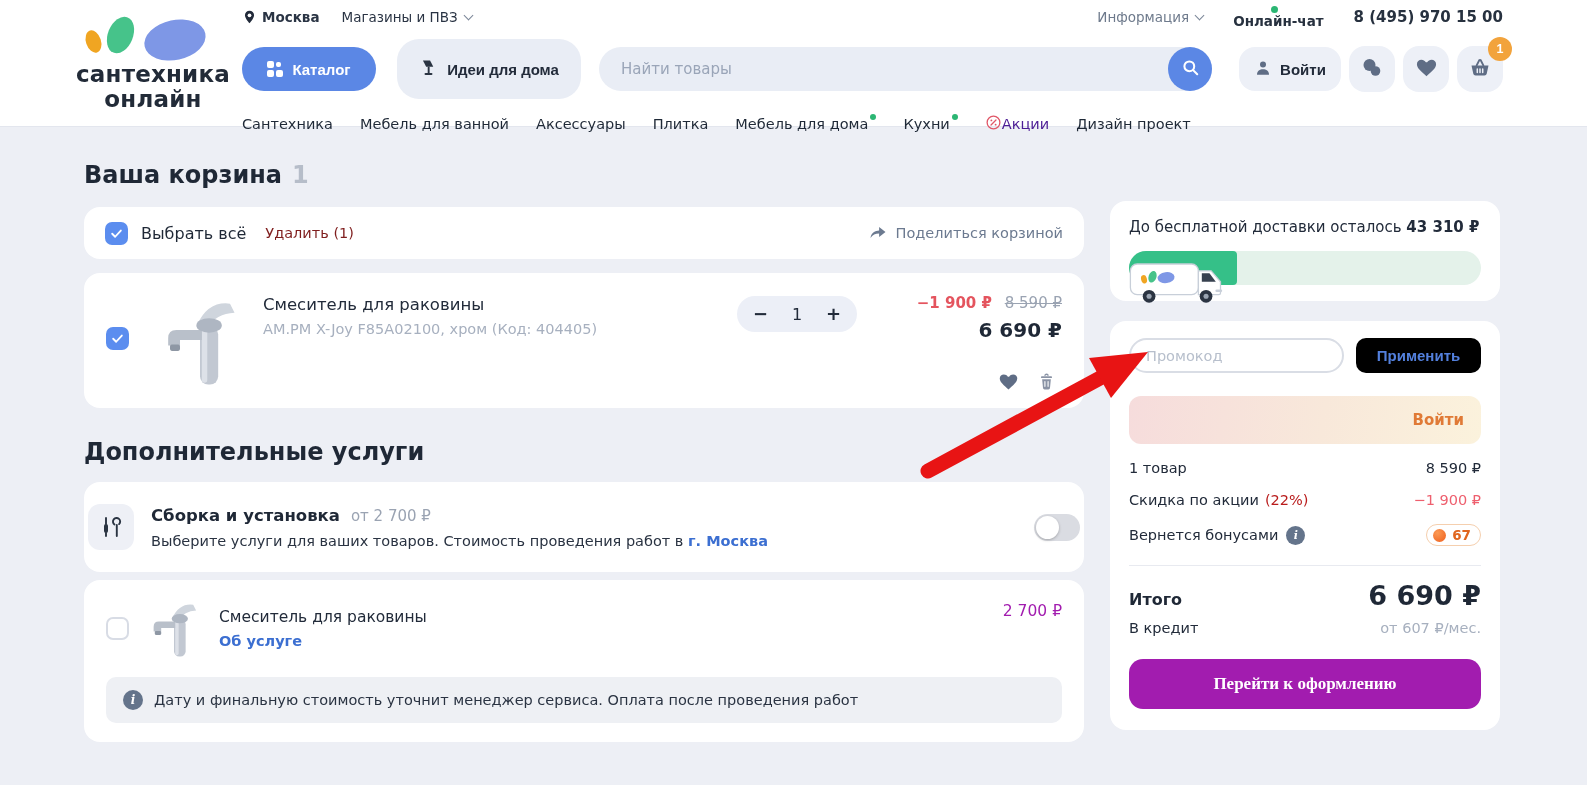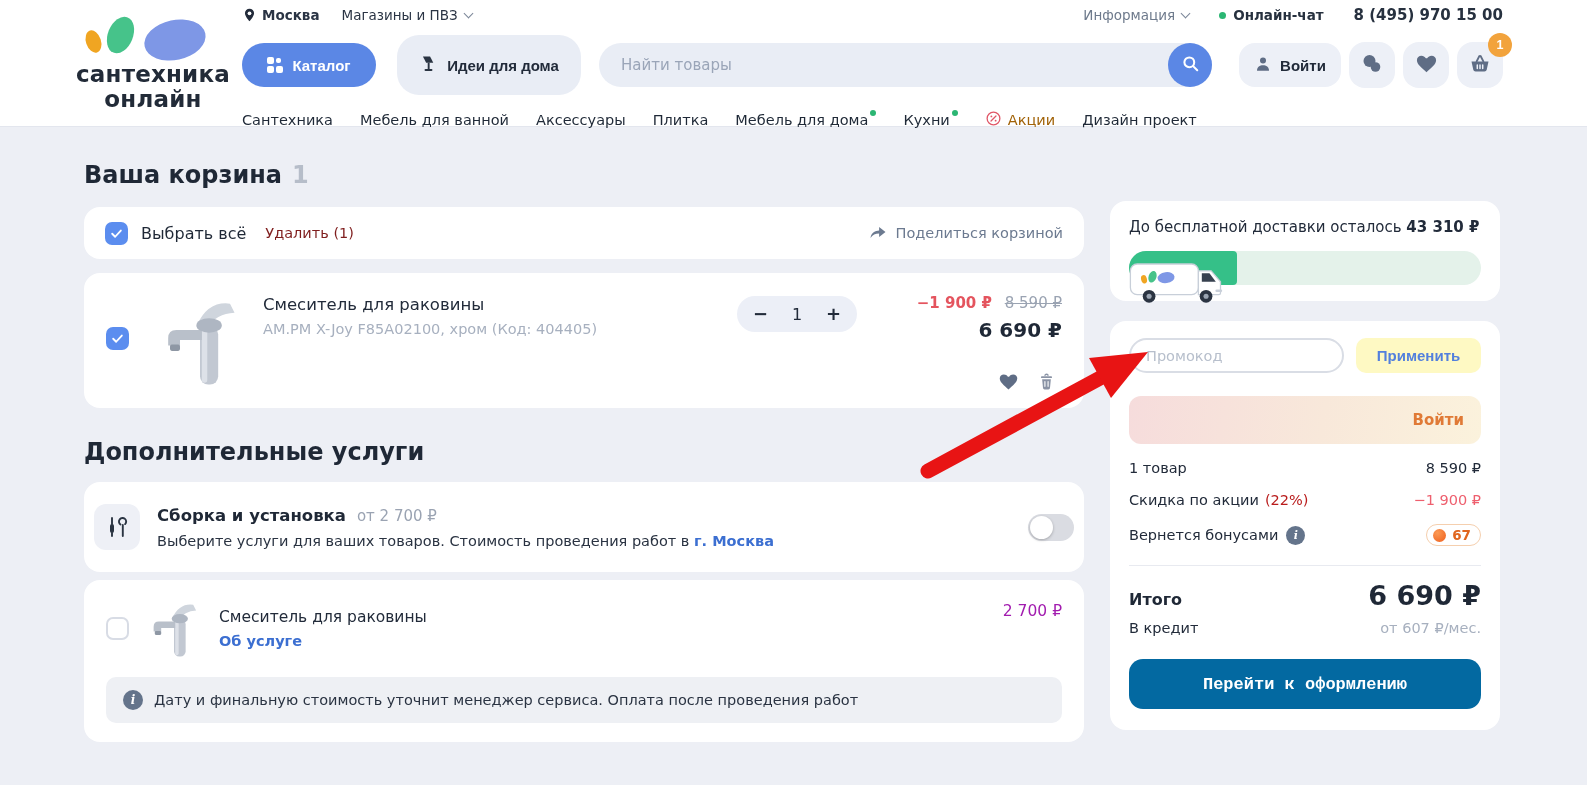--- a/index.html
+++ b/index.html
@@ -19,21 +19,21 @@
   .ls-green  { left:44px; top:4px;  width:25px; height:38px; background:#46c38a; transform:rotate(22deg); }
   .ls-blue   { left:80px; top:8px;  width:62px; height:40px; background:#7e97e6; transform:rotate(-12deg); border-radius:55% 45% 50% 50%; }
   .logo-text { font-weight:bold; font-size:23px; line-height:1.08; color:#222b38; text-align:center; margin-top:4px; letter-spacing:.2px; }
   .header-main { flex:1; display:flex; flex-direction:column; padding-top:6px; }
   .topbar { display:flex; align-items:center; font-size:13.5px; height:22px; color:#2a3444; }
   .topbar .grp { display:flex; align-items:center; cursor:pointer; }
   .city { font-weight:bold; margin-right:22px; }
   .pin-icon { margin-right:5px; display:inline-flex; }
   .topbar-right { margin-left:auto; display:flex; align-items:center; gap:30px; }
   .muted-link { color:#6e7a8c; }
-  .chat { font-weight:bold; color:#27313f; display:flex; align-items:center; }
+  .chat { font-weight:bold; color:#27313f; display:flex; align-items:center;flex-direction:column; }
   .greendot { width:7px; height:7px; border-radius:50%; background:#2bb673; display:inline-block; margin-right:7px; }
   .phone { font-weight:bold; font-size:15px; color:#27313f; }
   .chev { display:inline-block; width:7px; height:7px; border-right:1.8px solid #7b8698; border-bottom:1.8px solid #7b8698; transform:rotate(45deg); margin-left:7px; margin-bottom:3px; }
   .midrow { display:flex; align-items:center; margin-top:11px; }
   .btn-catalog { width:134px; height:44px; border:none; border-radius:22px; background:#5b87e5; color:#fff;
     font-weight:bold; font-size:15px; display:flex; align-items:center; justify-content:center; gap:9px; cursor:pointer; }
   .grid-ic { display:grid; grid-template-columns:7px 7px; grid-gap:2px; }
   .grid-ic i { width:7px; height:7px; background:#fff; border-radius:2px; }
   .grid-ic i:nth-child(2){ width:5px; height:5px; margin-top:1px; }
   .btn-ideas { width:184px; height:60px; border:none; border-radius:22px; background:#e9edf5; color:#222b3a;
@@ -44,21 +44,21 @@
   .search-btn { position:absolute; right:0; top:0; width:44px; height:44px; border:none; border-radius:50%; background:#5b87e5; cursor:pointer; display:flex; align-items:center; justify-content:center; }
   .btn-login { width:102px; height:44px; border:none; border-radius:16px; background:#edf0f7; font-size:15px; font-weight:bold;
     color:#222b3a; display:flex; align-items:center; justify-content:center; gap:8px; margin-left:27px; cursor:pointer; }
   .icon-btn { width:46px; height:46px; border:none; border-radius:16px; background:#edf0f7; margin-left:8px; cursor:pointer;
     display:flex; align-items:center; justify-content:center; position:relative; }
   .cart-badge { position:absolute; top:-9px; right:-9px; min-width:24px; height:24px; border-radius:50%; background:#f2a33c;
     color:#fff; font-size:12.5px; font-weight:bold; display:flex; align-items:center; justify-content:center; }
   .navrow { display:flex; align-items:center; gap:27px; margin-top:15px; font-size:14.5px; color:#1f2937; }
   .nav-item { cursor:pointer; position:relative; display:flex; align-items:flex-start; }
   .nav-dot { width:6px; height:6px; border-radius:50%; background:#2bb673; margin:-2px 0 0 2px; }
-  .nav-sale { color:#a16207; display:flex; align-items:center; gap:6px; }
+  .nav-sale { color:#4c1d95; display:flex; align-items:center; }
   
   .main { display:flex; padding:0 87px 0 84px; gap:26px; }
   .left-col { width:1000px; }
   .right-col { width:390px; margin-top:74px; }
   .page-title { font-size:24px; font-weight:bold; margin:34px 0 18px; color:#1f2836; }
   .page-title .count { color:#b6bdc9; margin-left:10px; }
   .card { background:#fff; border-radius:16px; }
   
   .select-bar { height:52px; display:flex; align-items:center; padding:0 21px; margin-bottom:14px; }
   .cb { width:23px; height:23px; border-radius:7px; background:#5b8def; display:flex; align-items:center; justify-content:center; cursor:pointer; flex:none; }
@@ -77,21 +77,21 @@
   .qty-btn { border:none; background:none; font-size:18px; font-weight:bold; color:#222b3a; cursor:pointer; line-height:1; padding:0; font-family:inherit; }
   .qty-val { font-size:16px; color:#222b3a; }
   .price-col { width:205px; text-align:right; margin-top:2px; flex:none; }
   .discount-line { font-size:15px; }
   .disc { color:#e4545e; font-weight:bold; }
   .old-price { color:#9aa3b2; text-decoration:line-through; margin-left:8px; }
   .cur-price { font-size:20px; font-weight:bold; color:#1f2836; margin-top:6px; }
   .prod-actions { position:absolute; right:28px; bottom:16px; display:flex; gap:18px; align-items:center; }
   .icon-plain { background:none; border:none; cursor:pointer; padding:0; display:flex; }
   
-  .service-card { padding:17px 10px; display:flex; align-items:center; margin-bottom:8px; height:90px; }
+  .service-card { padding:17px 4px; display:flex; align-items:center; margin-bottom:8px; height:90px; }
   .tool-box { width:46px; height:46px; background:#eef0f6; border-radius:12px; display:flex; align-items:center; justify-content:center; flex:none; }
   .service-info { margin-left:17px; }
   .svc-line1 { display:flex; align-items:baseline; }
   .svc-name { font-weight:bold; font-size:16.5px; color:#1f2836; }
   .svc-from { color:#9aa3b2; font-size:15px; margin-left:11px; }
   .svc-desc { font-size:14.5px; color:#2a3342; margin-top:8px; }
   .link-blue { color:#3c6fd1; font-weight:bold; cursor:pointer; }
   .toggle { width:46px; height:27px; border-radius:14px; background:#dadce2; position:relative; margin-left:auto; cursor:pointer; flex:none; }
   .knob { position:absolute; left:2px; top:2px; width:23px; height:23px; border-radius:50%; background:#fff; box-shadow:0 1px 3px rgba(0,0,0,.25); }
   .sub-card { padding:16px 22px 19px; }
@@ -106,40 +106,40 @@
   .ship-card { padding:17px 19px 16px; margin-bottom:20px; }
   .ship-title { font-size:15px; color:#222b3a; }
   .ship-title b { white-space:nowrap; }
   .progress { margin-top:15px; height:34px; background:#e4f2ea; border-radius:17px; position:relative; }
   .progress-fill { position:absolute; left:0; top:0; width:108px; height:34px; background:#35c088; border-radius:17px 4px 4px 17px; }
   .truck { position:absolute; left:-2px; top:4px; }
   .sum-card { padding:17px 19px 21px; }
   .promo-row { display:flex; gap:12px; }
   .promo-input { flex:1; height:35px; border:2px solid #d9dde5; border-radius:18px; padding:0 15px; font-size:14.5px; color:#2a3444; outline:none; font-family:inherit; background:#fff; }
   .promo-input::placeholder { color:#b7bfcc; }
-  .apply-btn { width:150px; height:35px; border:none; border-radius:10px; background:#fef9c3; color:#5380dd; font-weight:bold; font-size:15px; cursor:pointer; }
+  .apply-btn { width:150px; height:35px; border:none; border-radius:10px; background:#000000; color:#5380dd; font-weight:bold; font-size:15px; cursor:pointer; }
   .bonus-banner { margin-top:23px; border-radius:12px; padding:15px 17px; display:flex; align-items:center;
     background:linear-gradient(100deg,#f6dcdc 0%,#f8e8da 55%,#fbf2dc 100%); }
   .bonus-text { font-size:14.5px; color:#333a46; width:238px; line-height:1.45; }
   .bonus-login { margin-left:auto; color:#e07a36; font-weight:bold; font-size:15px; cursor:pointer; }
   .sum-row { display:flex; align-items:center; margin-top:16px; font-size:14.5px; color:#222b3a; }
   .sum-row .val { margin-left:auto; }
   .gray-note { color:#b91c1c; margin-left:6px; }
   .val-red { color:#ee5f6e; }
   .sum-info { margin-left:8px; width:19px; height:19px; font-size:11px; }
   .bonus-pill { margin-left:auto; border:1px solid #f5cfae; border-radius:13px; padding:2px 9px 2px 6px; display:flex; align-items:center; gap:6px; background:#fff; }
   .bonus-ball { width:13px; height:13px; border-radius:50%; background:radial-gradient(circle at 35% 30%, #fb9a55, #ef5f1d); }
   .bonus-num { color:#e0661f; font-weight:bold; font-size:13.5px;text-align:right; }
   .divider { border-top:1px solid #e8eaf0; margin:19px 0 2px; }
   .total-row { display:flex; align-items:baseline; margin-top:14px; }
   .total-label { font-weight:bold; font-size:16px; color:#1f2836; }
   .total-val { margin-left:auto; font-weight:bold; font-size:27px; color:#1f2836; }
   .credit-row { display:flex; margin-top:9px; font-size:14.5px; }
   .credit-val { margin-left:auto; color:#a7b0bf; }
-  .checkout-btn { margin-top:23px; width:100%; height:50px; border:none; border-radius:14px; background:#0369a1; color:#fff; font-weight:bold; font-size:17px; cursor:pointer; font-family:Liberation Mono, monospace; }
+  .checkout-btn { margin-top:23px; width:100%; height:50px; border:none; border-radius:14px; background:#a21caf; color:#fff; font-weight:bold; font-size:17px; cursor:pointer; font-family:Liberation Serif, serif; }
   
   .arrow-overlay { position:absolute; left:0; top:0; width:1587px; height:785px; pointer-events:none; z-index:60; }
 </style>
 </head>
 <body>
 
 <header class="header">
   <div class="logo-block">
     <div class="logo-shapes">
       <span class="ls-orange"></span>

